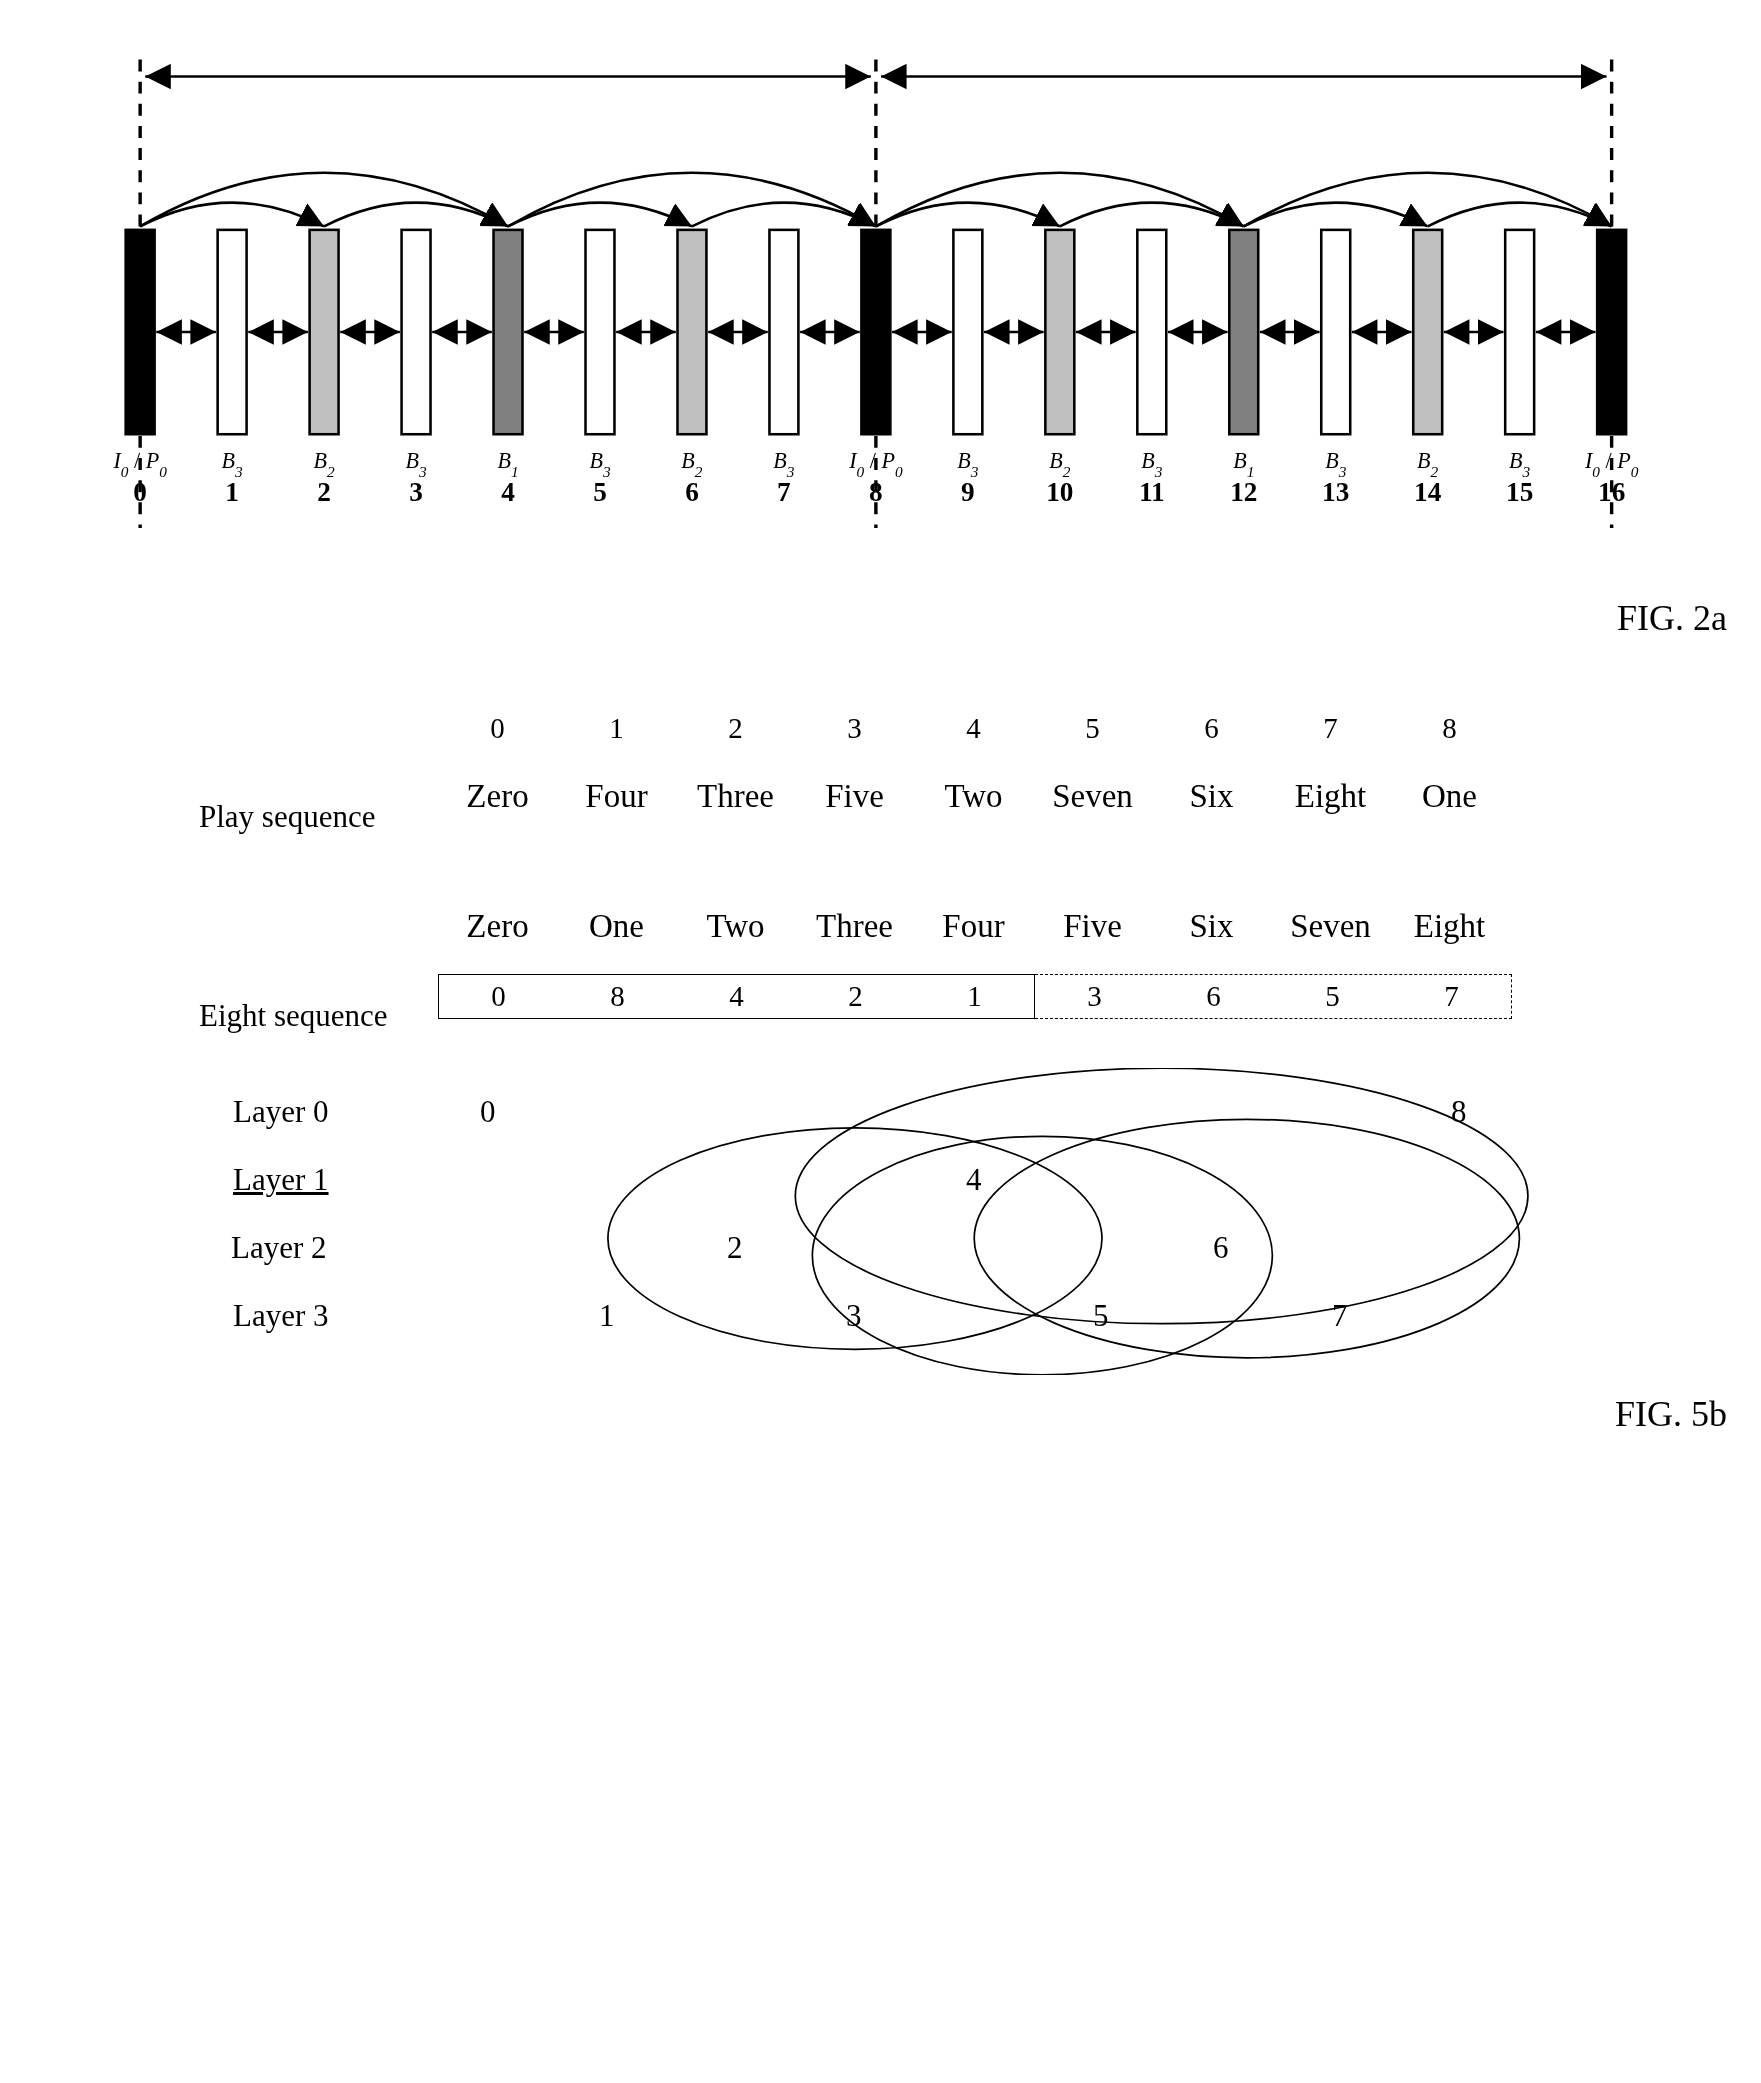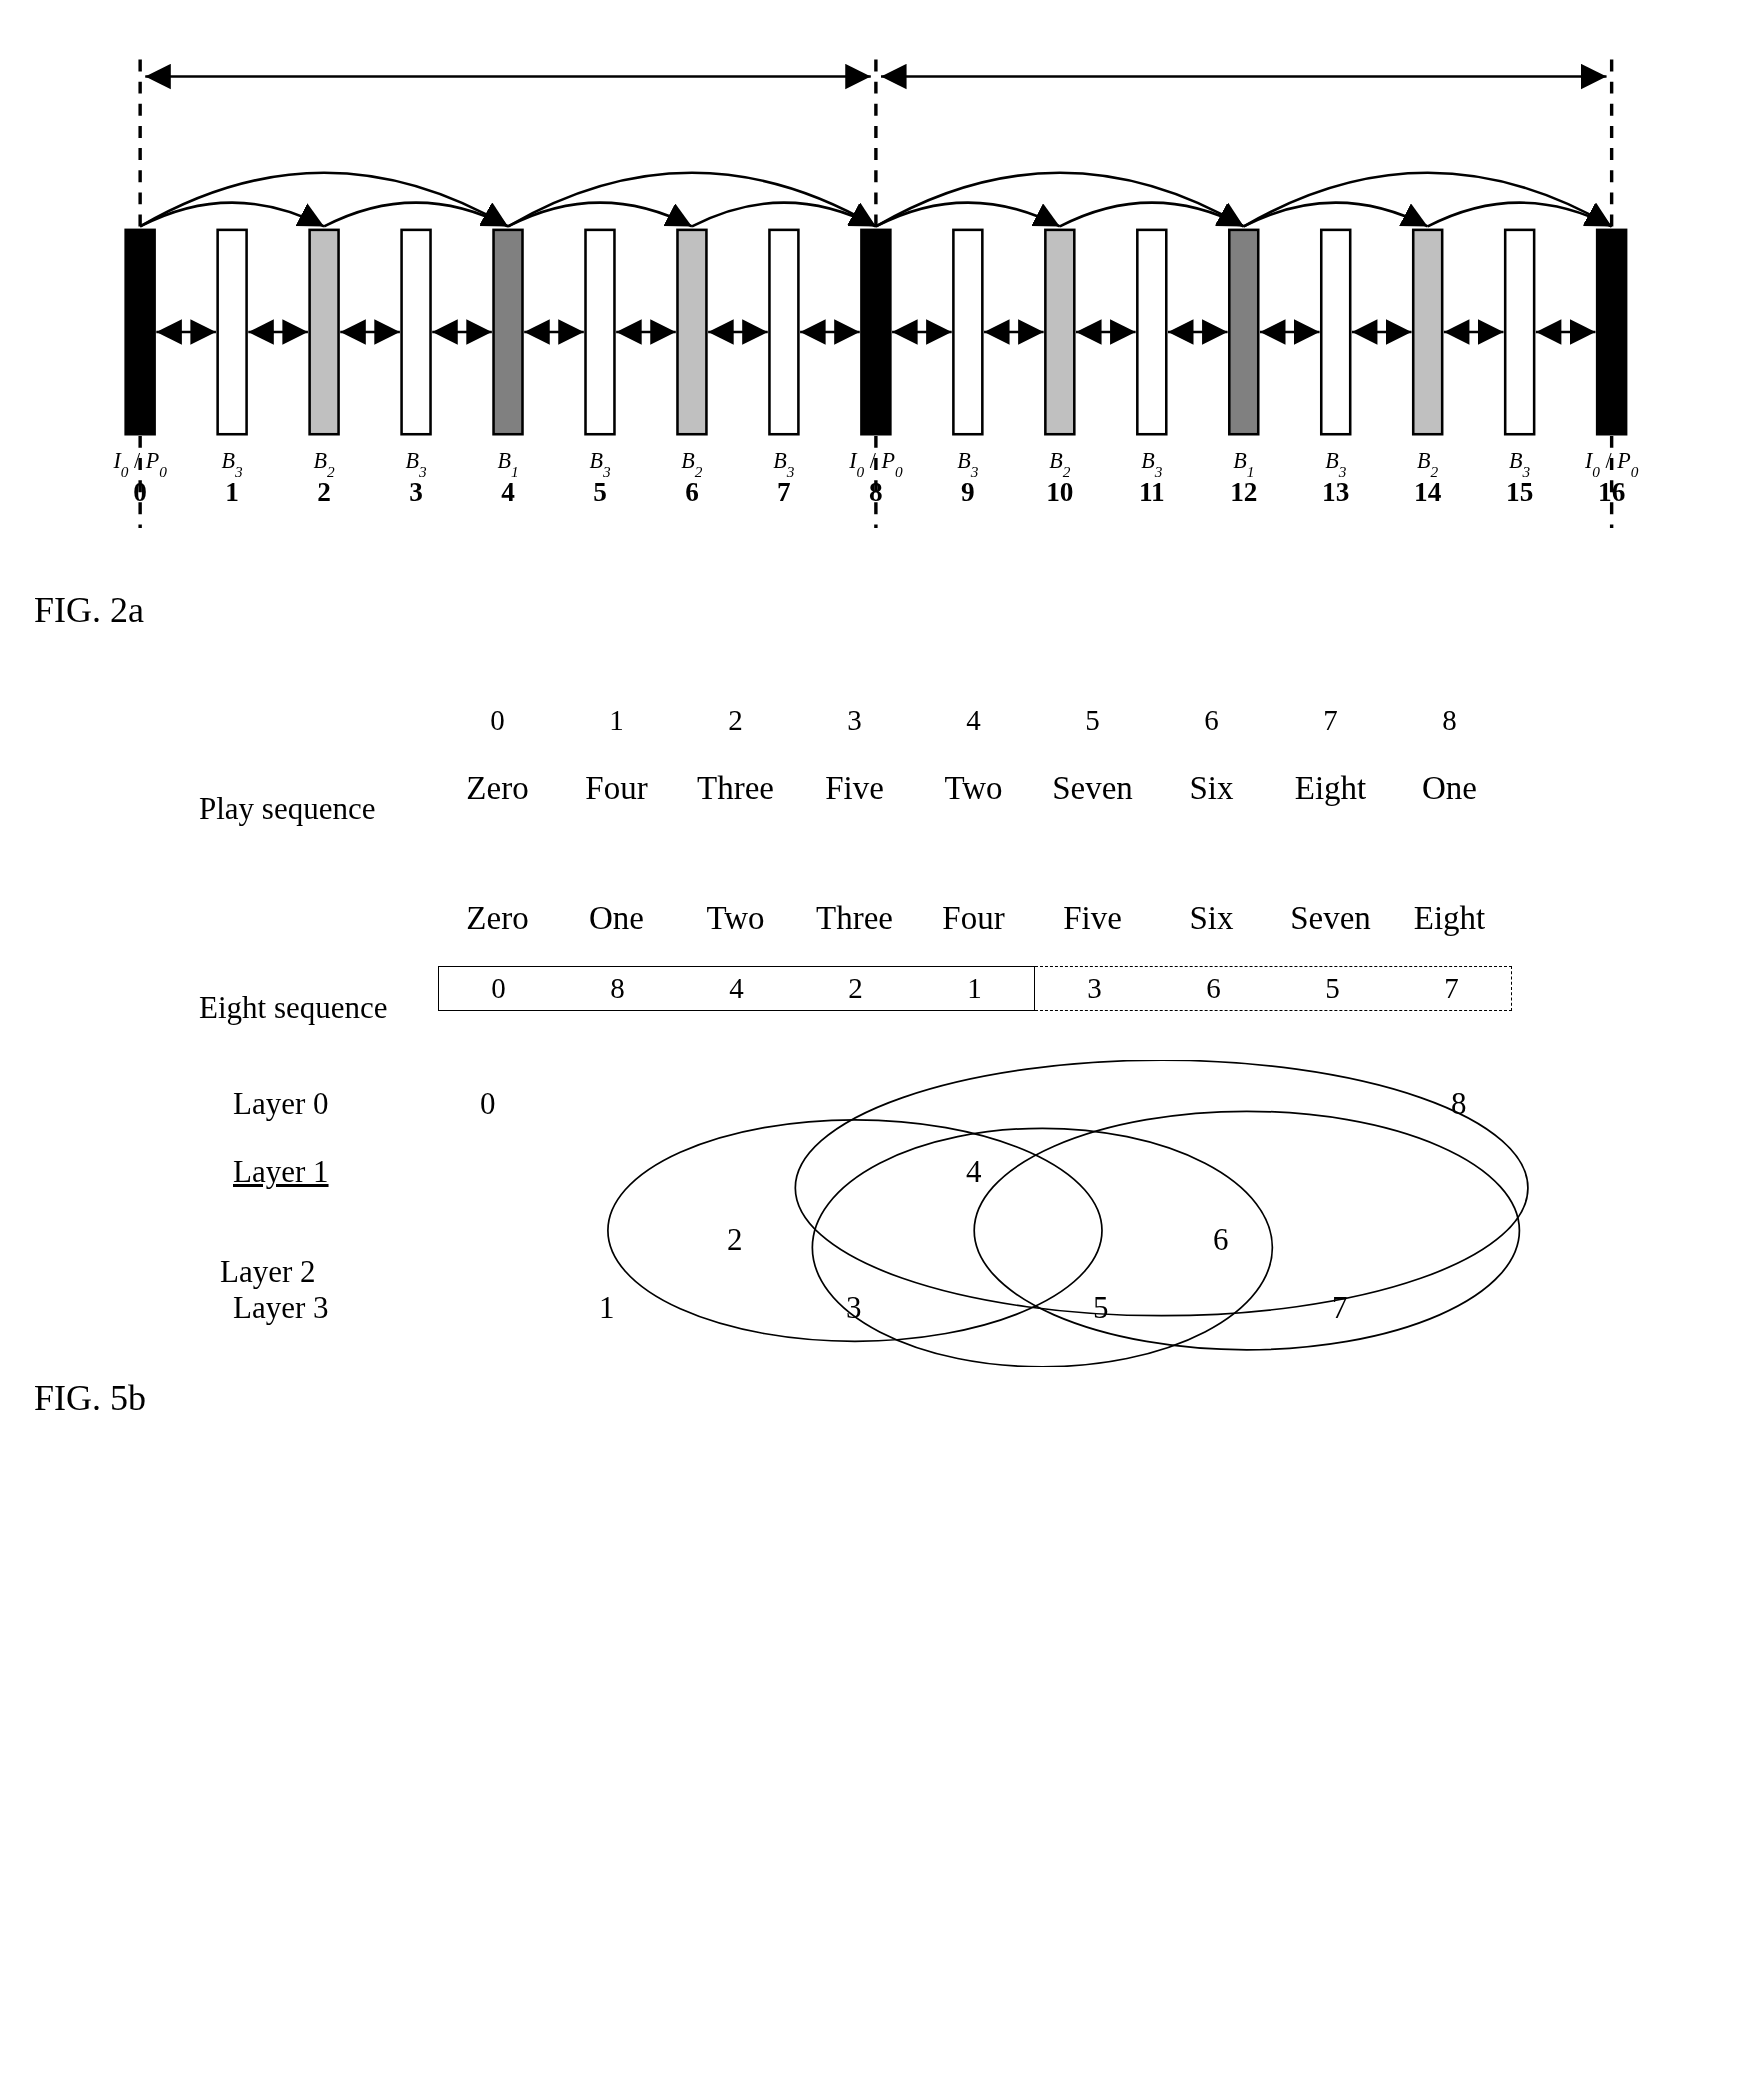--- a/index.html
+++ b/index.html
@@ -1,17 +1,17 @@
 <!DOCTYPE html>
 <html style="font-size:13.6px"><head>
 <meta charset="utf-8">
 <style>
 body { font-family: "Times New Roman", serif; font-size: 24px; margin: 0; padding: 34px; background: #fff; }
 svg { display: block; margin: 0 auto; }
-.fig-caption { text-align: left; font-size: 36px; margin: 10px 0 68px 0; }
+.fig-caption { text-align: right; font-size: 36px; margin: 18px 0 68px 0; }
 .section-b { width: 1363px; margin: 0 auto; }
 .row { display: flex; align-items: center; margin: 8.5px 0; }
 .row-label { width: 239px; font-size: 31px; margin-top: 40px; }
 .cells { display: flex; flex: 1; }
 .cell { width: 119px; text-align: center; font-size: 29px; padding: 5.1px 0; }
 .num-row .cell { font-size: 29px; }
 .word-row .cell { font-size: 33px; }
 .boxed-row { display:flex; }
 .boxed-row .solid-box { display:flex; border:1.7px solid #000; }
 .boxed-row .dashed-box { display:flex; border:1.7px dashed #000; border-left:none; }
@@ -192,21 +192,21 @@
         <ellipse cx="990" cy="220" rx="270" ry="140" fill="none" stroke="#000" stroke-width="2"></ellipse>
         <ellipse cx="1130" cy="150" rx="430" ry="150" fill="none" stroke="#000" stroke-width="2"></ellipse>
         <ellipse cx="1230" cy="200" rx="320" ry="140" fill="none" stroke="#000" stroke-width="2"></ellipse>
       </svg>
     <div id="layer-content">
         <div class="layer-label" style="left: 34px; top: 25.6px;">Layer 0</div>
         <div class="layer-num" style="left: 281px; top: 25.6px;">0</div>
         <div class="layer-num" style="left: 1252px; top: 25.6px;">8</div>
         <div class="layer-label" style="left: 34px; top: 94px; text-decoration: underline;">Layer 1</div>
         <div class="layer-num" style="left: 767px; top: 94px;">4</div>
-        <div class="layer-label" style="left: 21px; top: 162px; margin-top: 32px;">Layer 2</div>
+        <div class="layer-label" style="left: 32px; top: 162px;">Layer 2</div>
         <div class="layer-num" style="left: 528px; top: 162px;">2</div>
         <div class="layer-num" style="left: 1014px; top: 162px;">6</div>
         <div class="layer-label" style="left: 34px; top: 230px;">Layer 3</div>
         <div class="layer-num" style="left: 400px; top: 230px;">1</div>
         <div class="layer-num" style="left: 647px; top: 230px;">3</div>
         <div class="layer-num" style="left: 894px; top: 230px;">5</div>
         <div class="layer-num" style="left: 1133px; top: 230px;">7</div>
       </div>
   </div>
 

